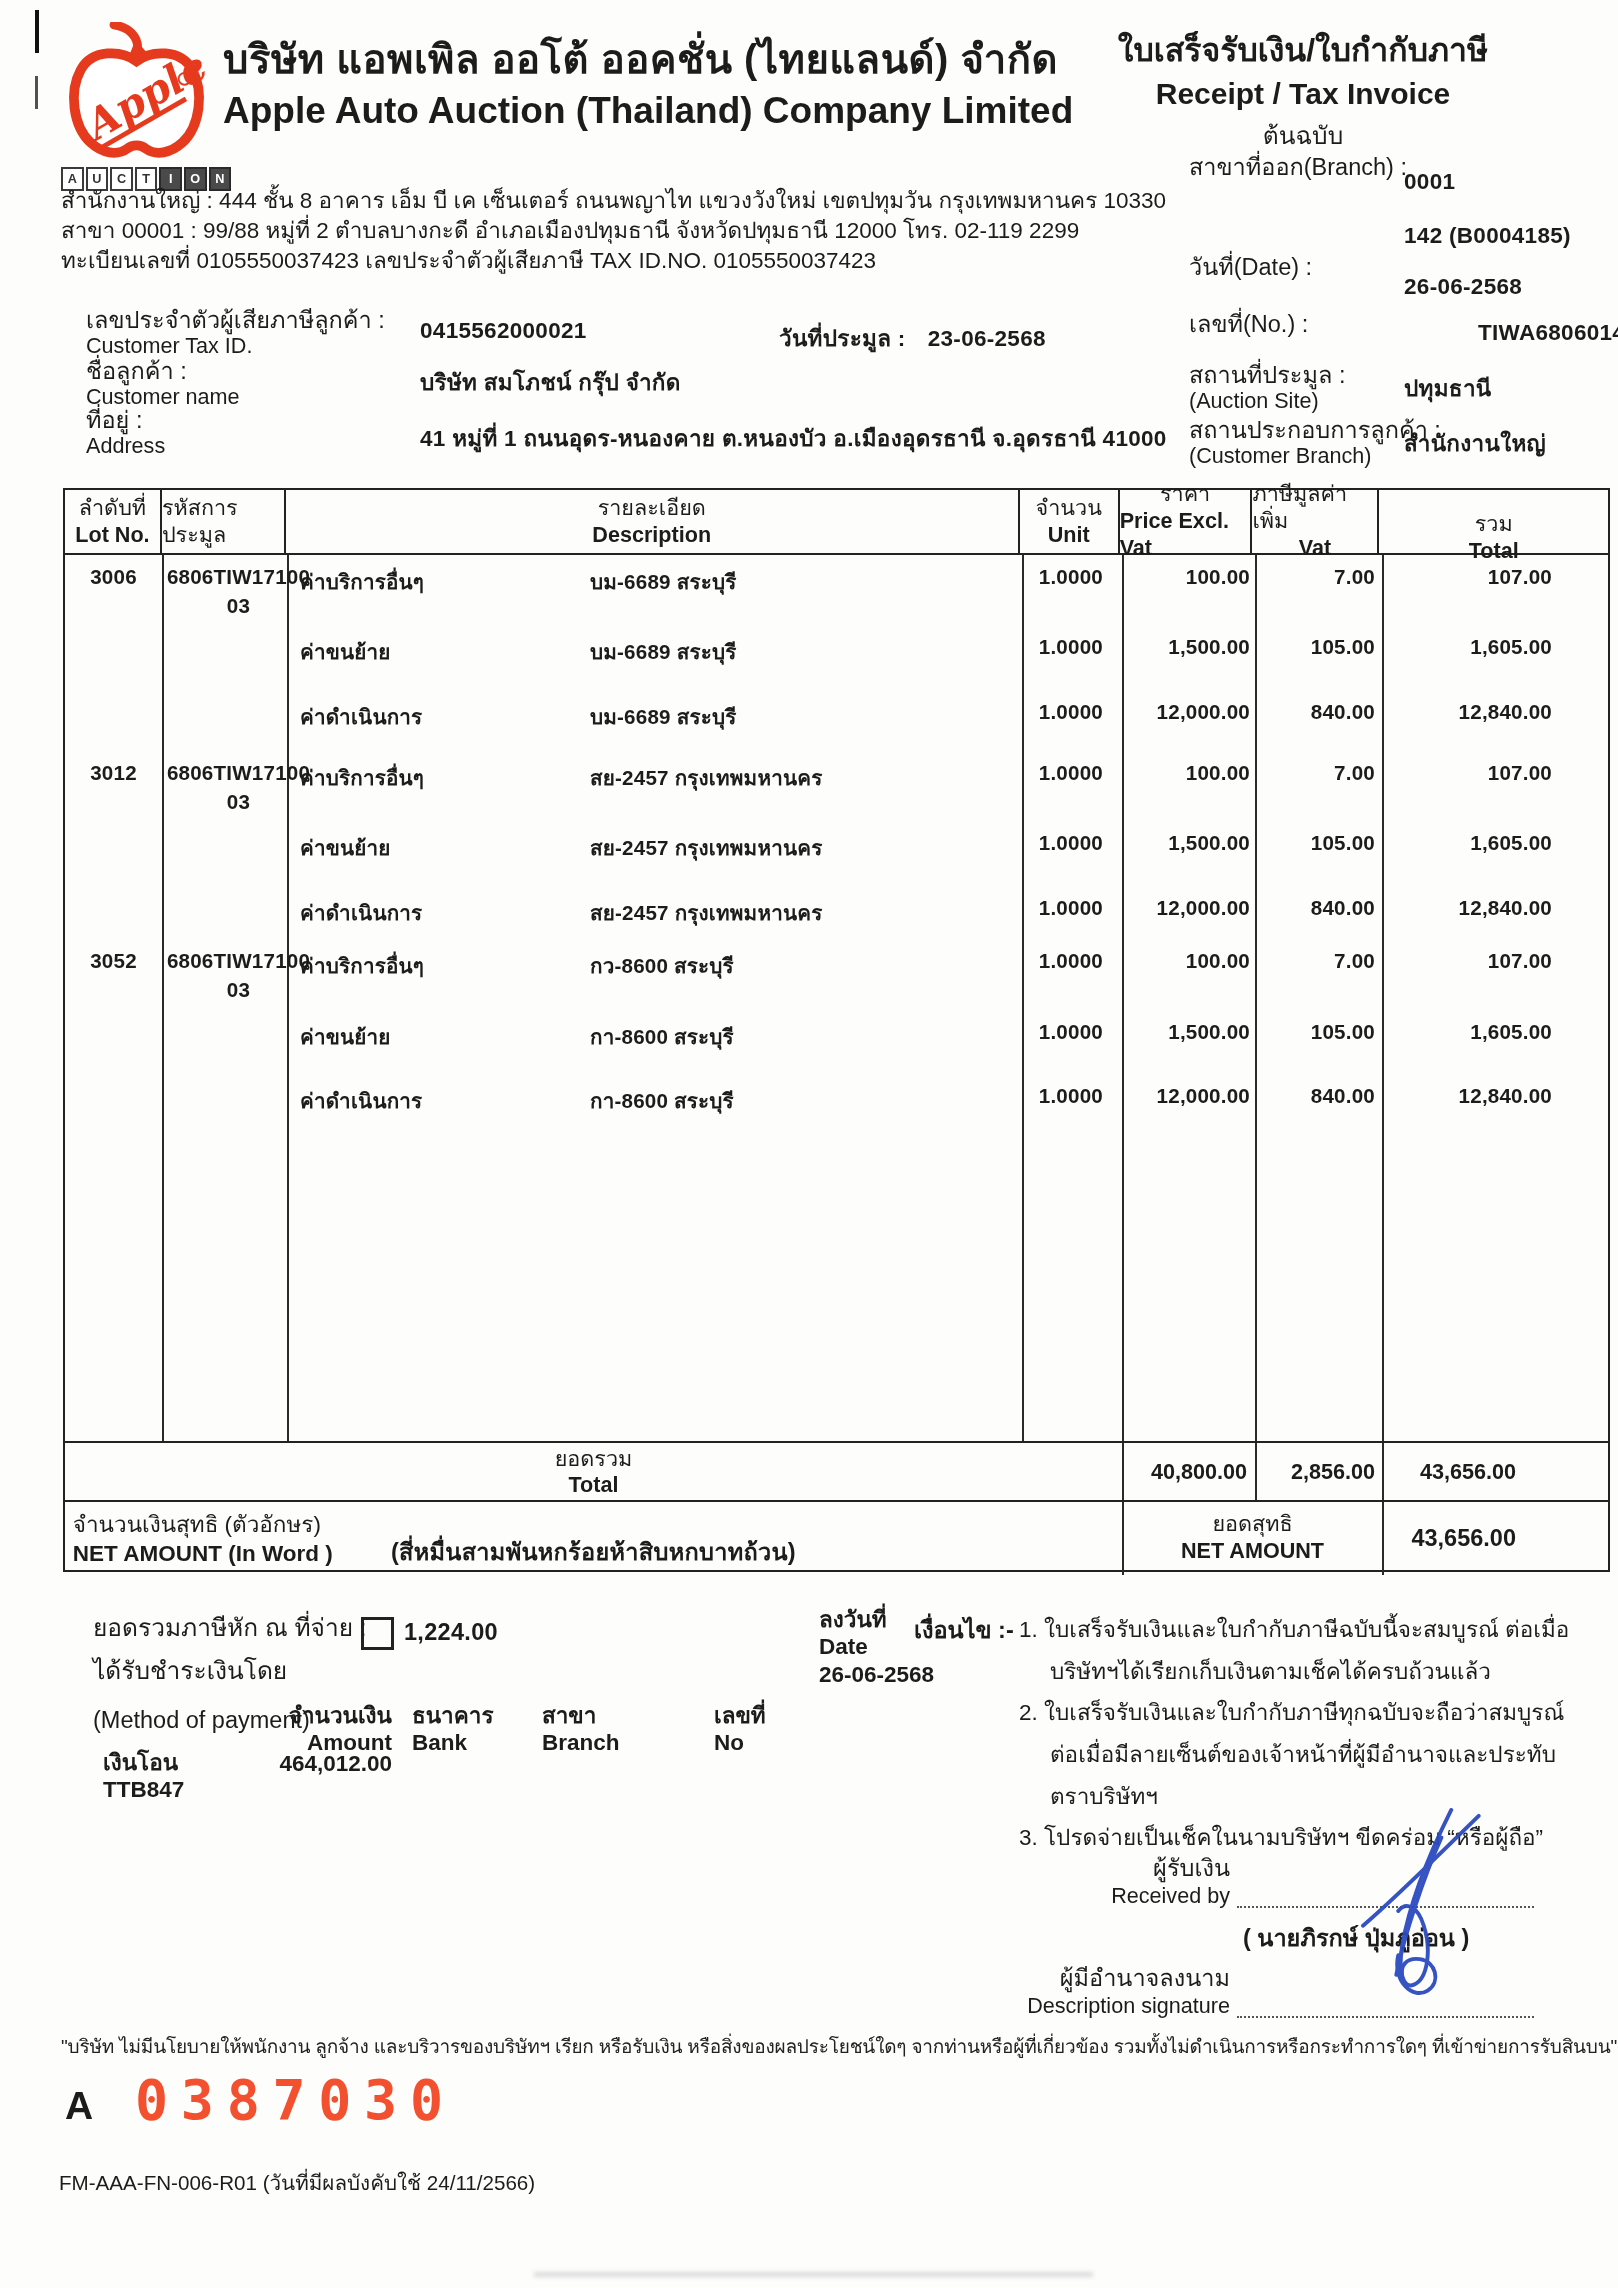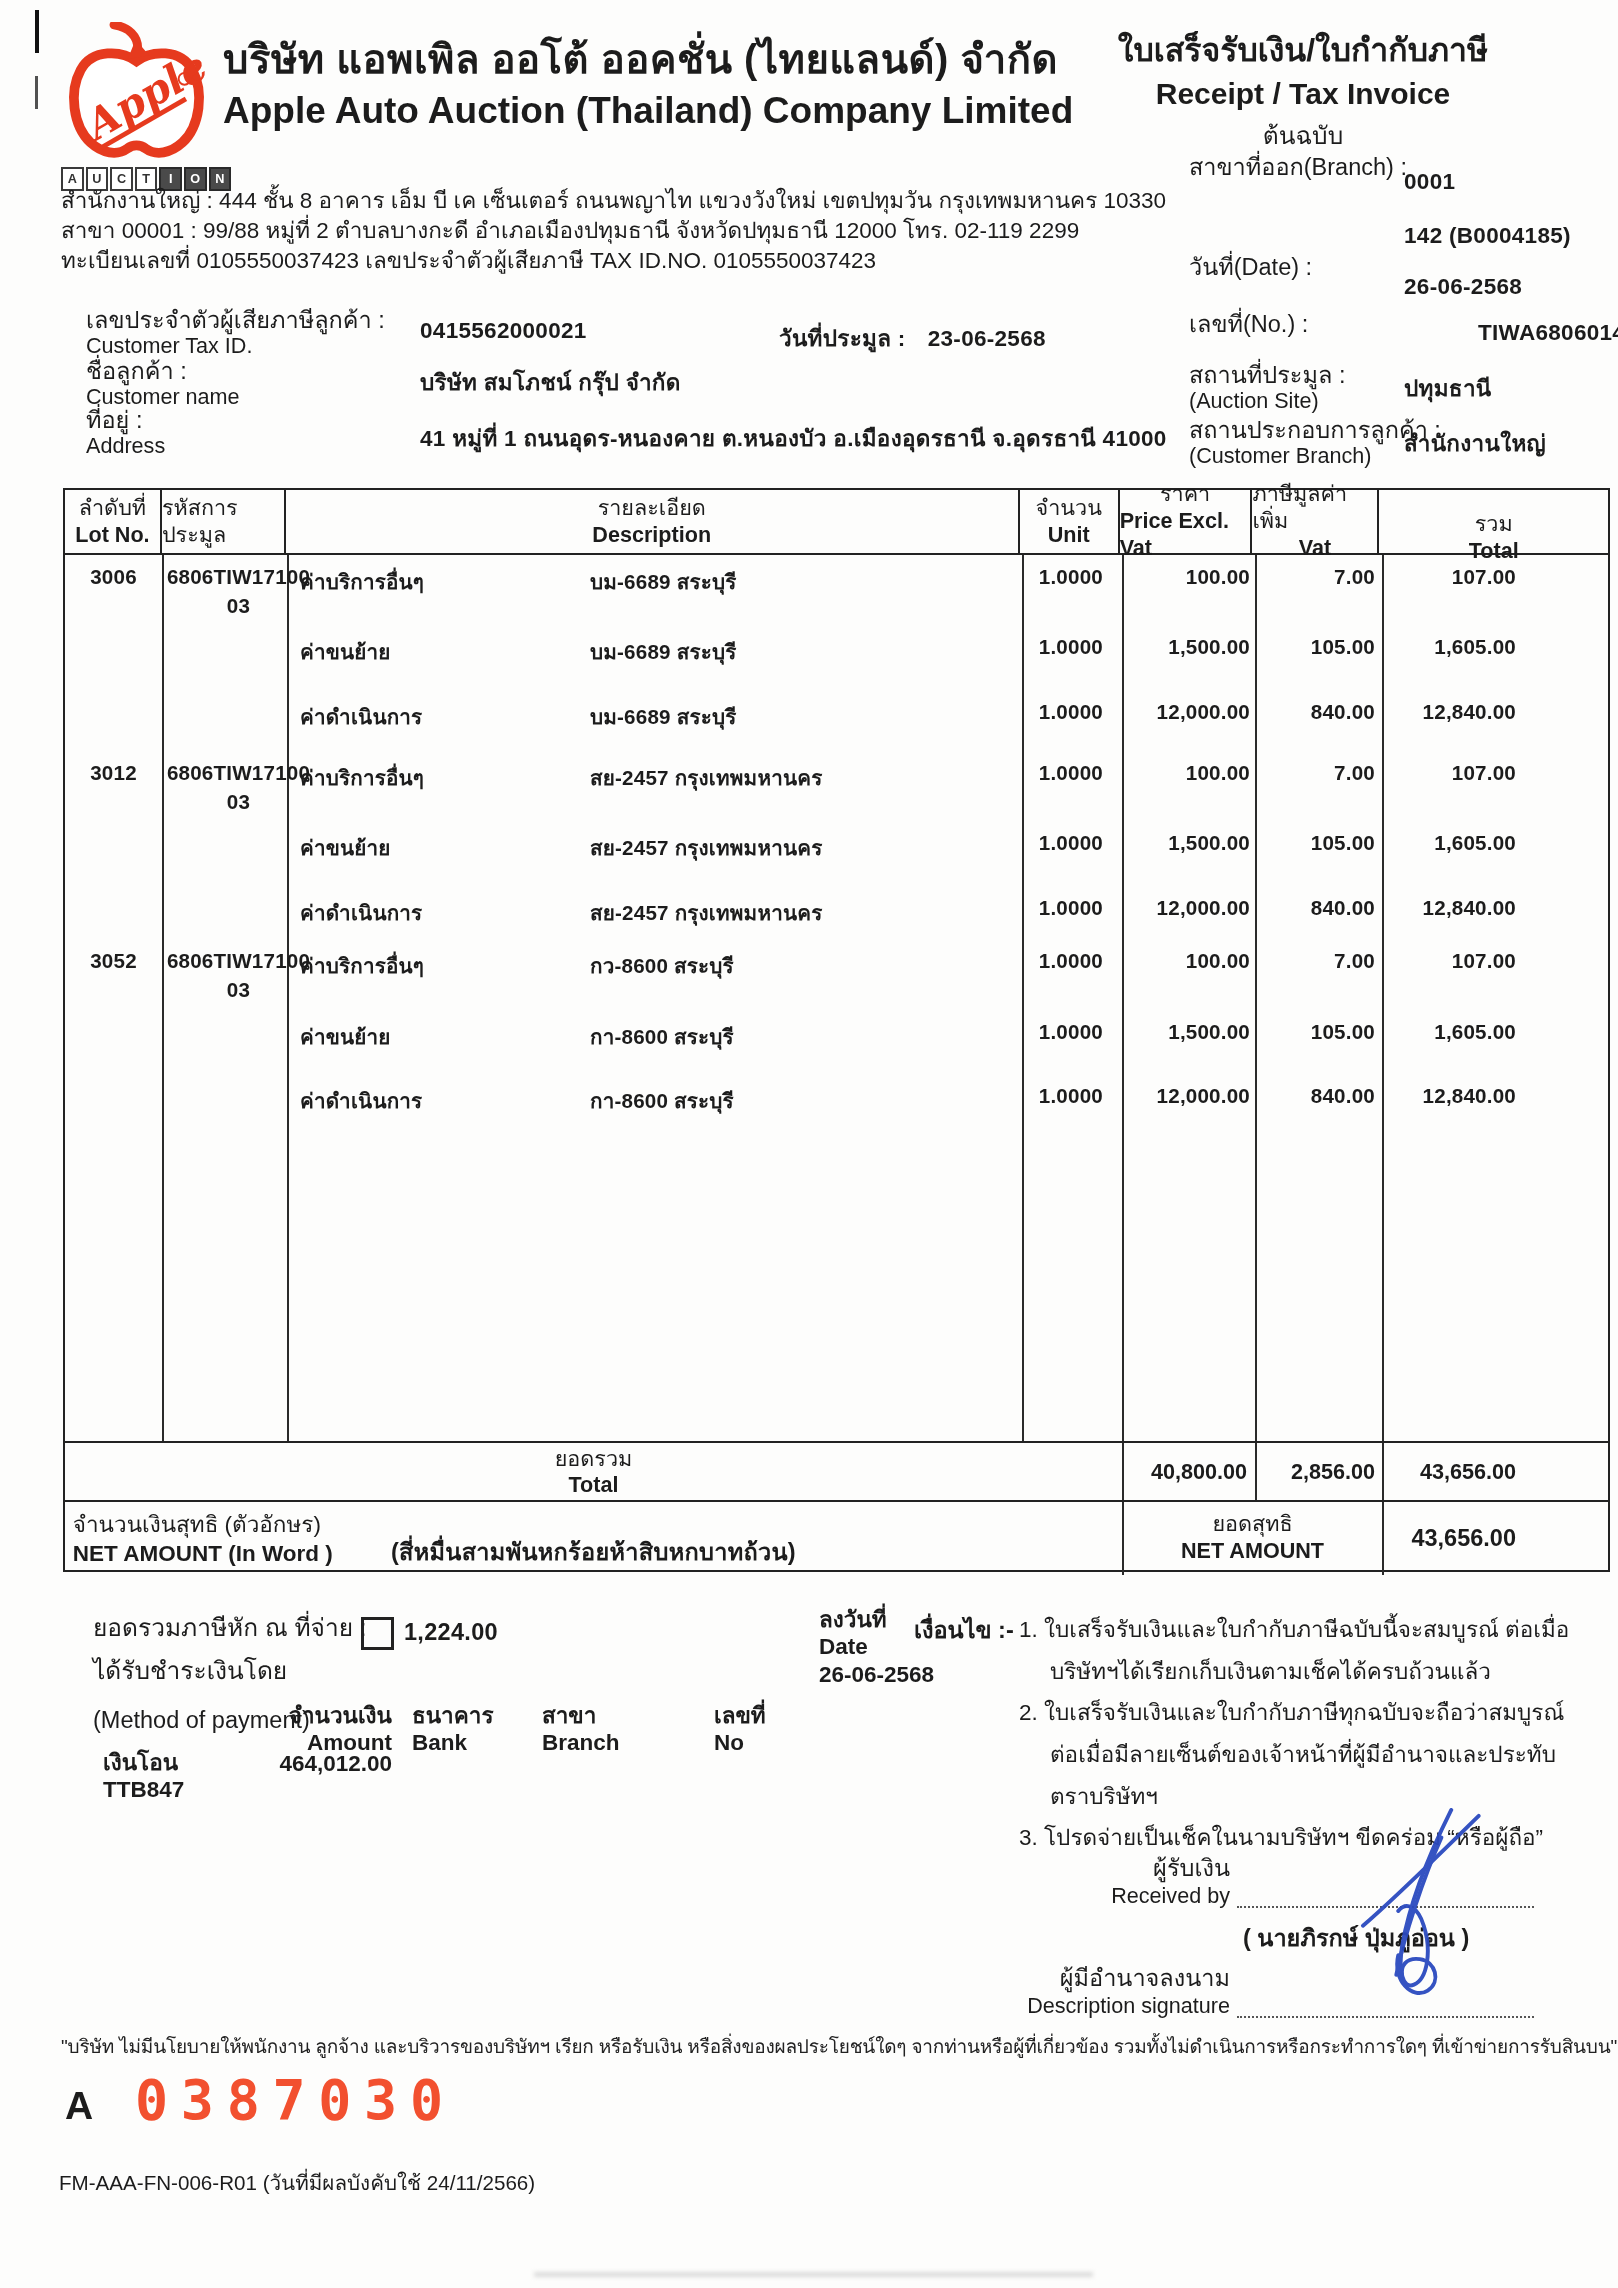--- a/index.html
+++ b/index.html
@@ -36,21 +36,21 @@
   .trow{position:absolute;left:0;width:100%;height:63px;font-size:20.6px;font-weight:bold;letter-spacing:0.2px;}
   .trow span{position:absolute;top:0;white-space:nowrap;}
   .c-lot{left:0;width:97px;text-align:center;}
   .c-code{left:90px;width:167px;text-align:center;}
   .c-code2{left:90px;width:167px;text-align:center;top:29px !important;}
   .c-service{left:235px;}
   .c-plate{left:525px;}
   .c-unit{left:957px;width:81px;text-align:right;}
   .c-price{left:1057px;width:128px;text-align:right;}
   .c-vat{left:1190px;width:120px;text-align:right;}
-  .c-total{left:1317px;width:134px;text-align:right;}
+  .c-total{left:1317px;width:134px;text-align:right;padding-left:36px;}
   .sumrow{position:absolute;left:0;top:951px;width:100%;height:61px;border-bottom:2px solid #222;box-sizing:border-box;font-size:21.6px;}
   .netrow{position:absolute;left:0;top:1012px;width:100%;height:73px;font-size:21.6px;}
   .cellnum{position:absolute;top:0;height:100%;display:flex;align-items:center;justify-content:flex-end;font-weight:bold;}
   
   .paycol{font-size:22.5px;line-height:27.4px;text-align:center;}
   .cond{font-size:22.5px;line-height:1.85;}
   .cond div{padding-left:31px;text-indent:-31px;}
   .dotline{border-bottom:2px dotted #555;height:1px;}
   
   .stamp{font-family:"DejaVu Sans Mono","Liberation Mono",monospace;font-size:55px;font-weight:bold;

